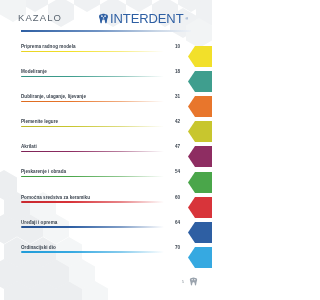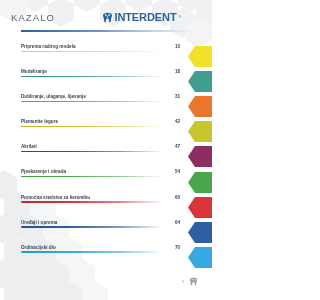--- a/index.html
+++ b/index.html
@@ -19,39 +19,39 @@
 
   
   .page {
     position:absolute; inset:0;
     z-index:2;
   }
 
   
   .header {
     position:absolute;
-    left:11px; top:12px;
+    left:18px; top:12px;
     width:170px; height:20px;
   }
   .kazalo {
     position:absolute; left:0; top:0;
     font-size:9.5px;
     letter-spacing:1.1px;
     color:#5a6570;
     font-weight:400;
   }
   .logo-wrap {
     position:absolute;
     right:0; top:-1px;
     display:flex; align-items:center; gap:1.5px;
   }
   .logo-mark { width:11px; height:11px; display:block; }
   .logo-text {
-    font-size:11px;
-    font-weight:700;
+    font-size:13px;
+    font-weight:400;
     letter-spacing:-0.1px;
     color:#2e5fa3;
   }
   .logo-tm {
     font-size:3.4px; color:#2e5fa3;
     vertical-align:super; margin-left:0.5px;
   }
   .header-rule {
     position:absolute;
     left:21px; top:30px;

